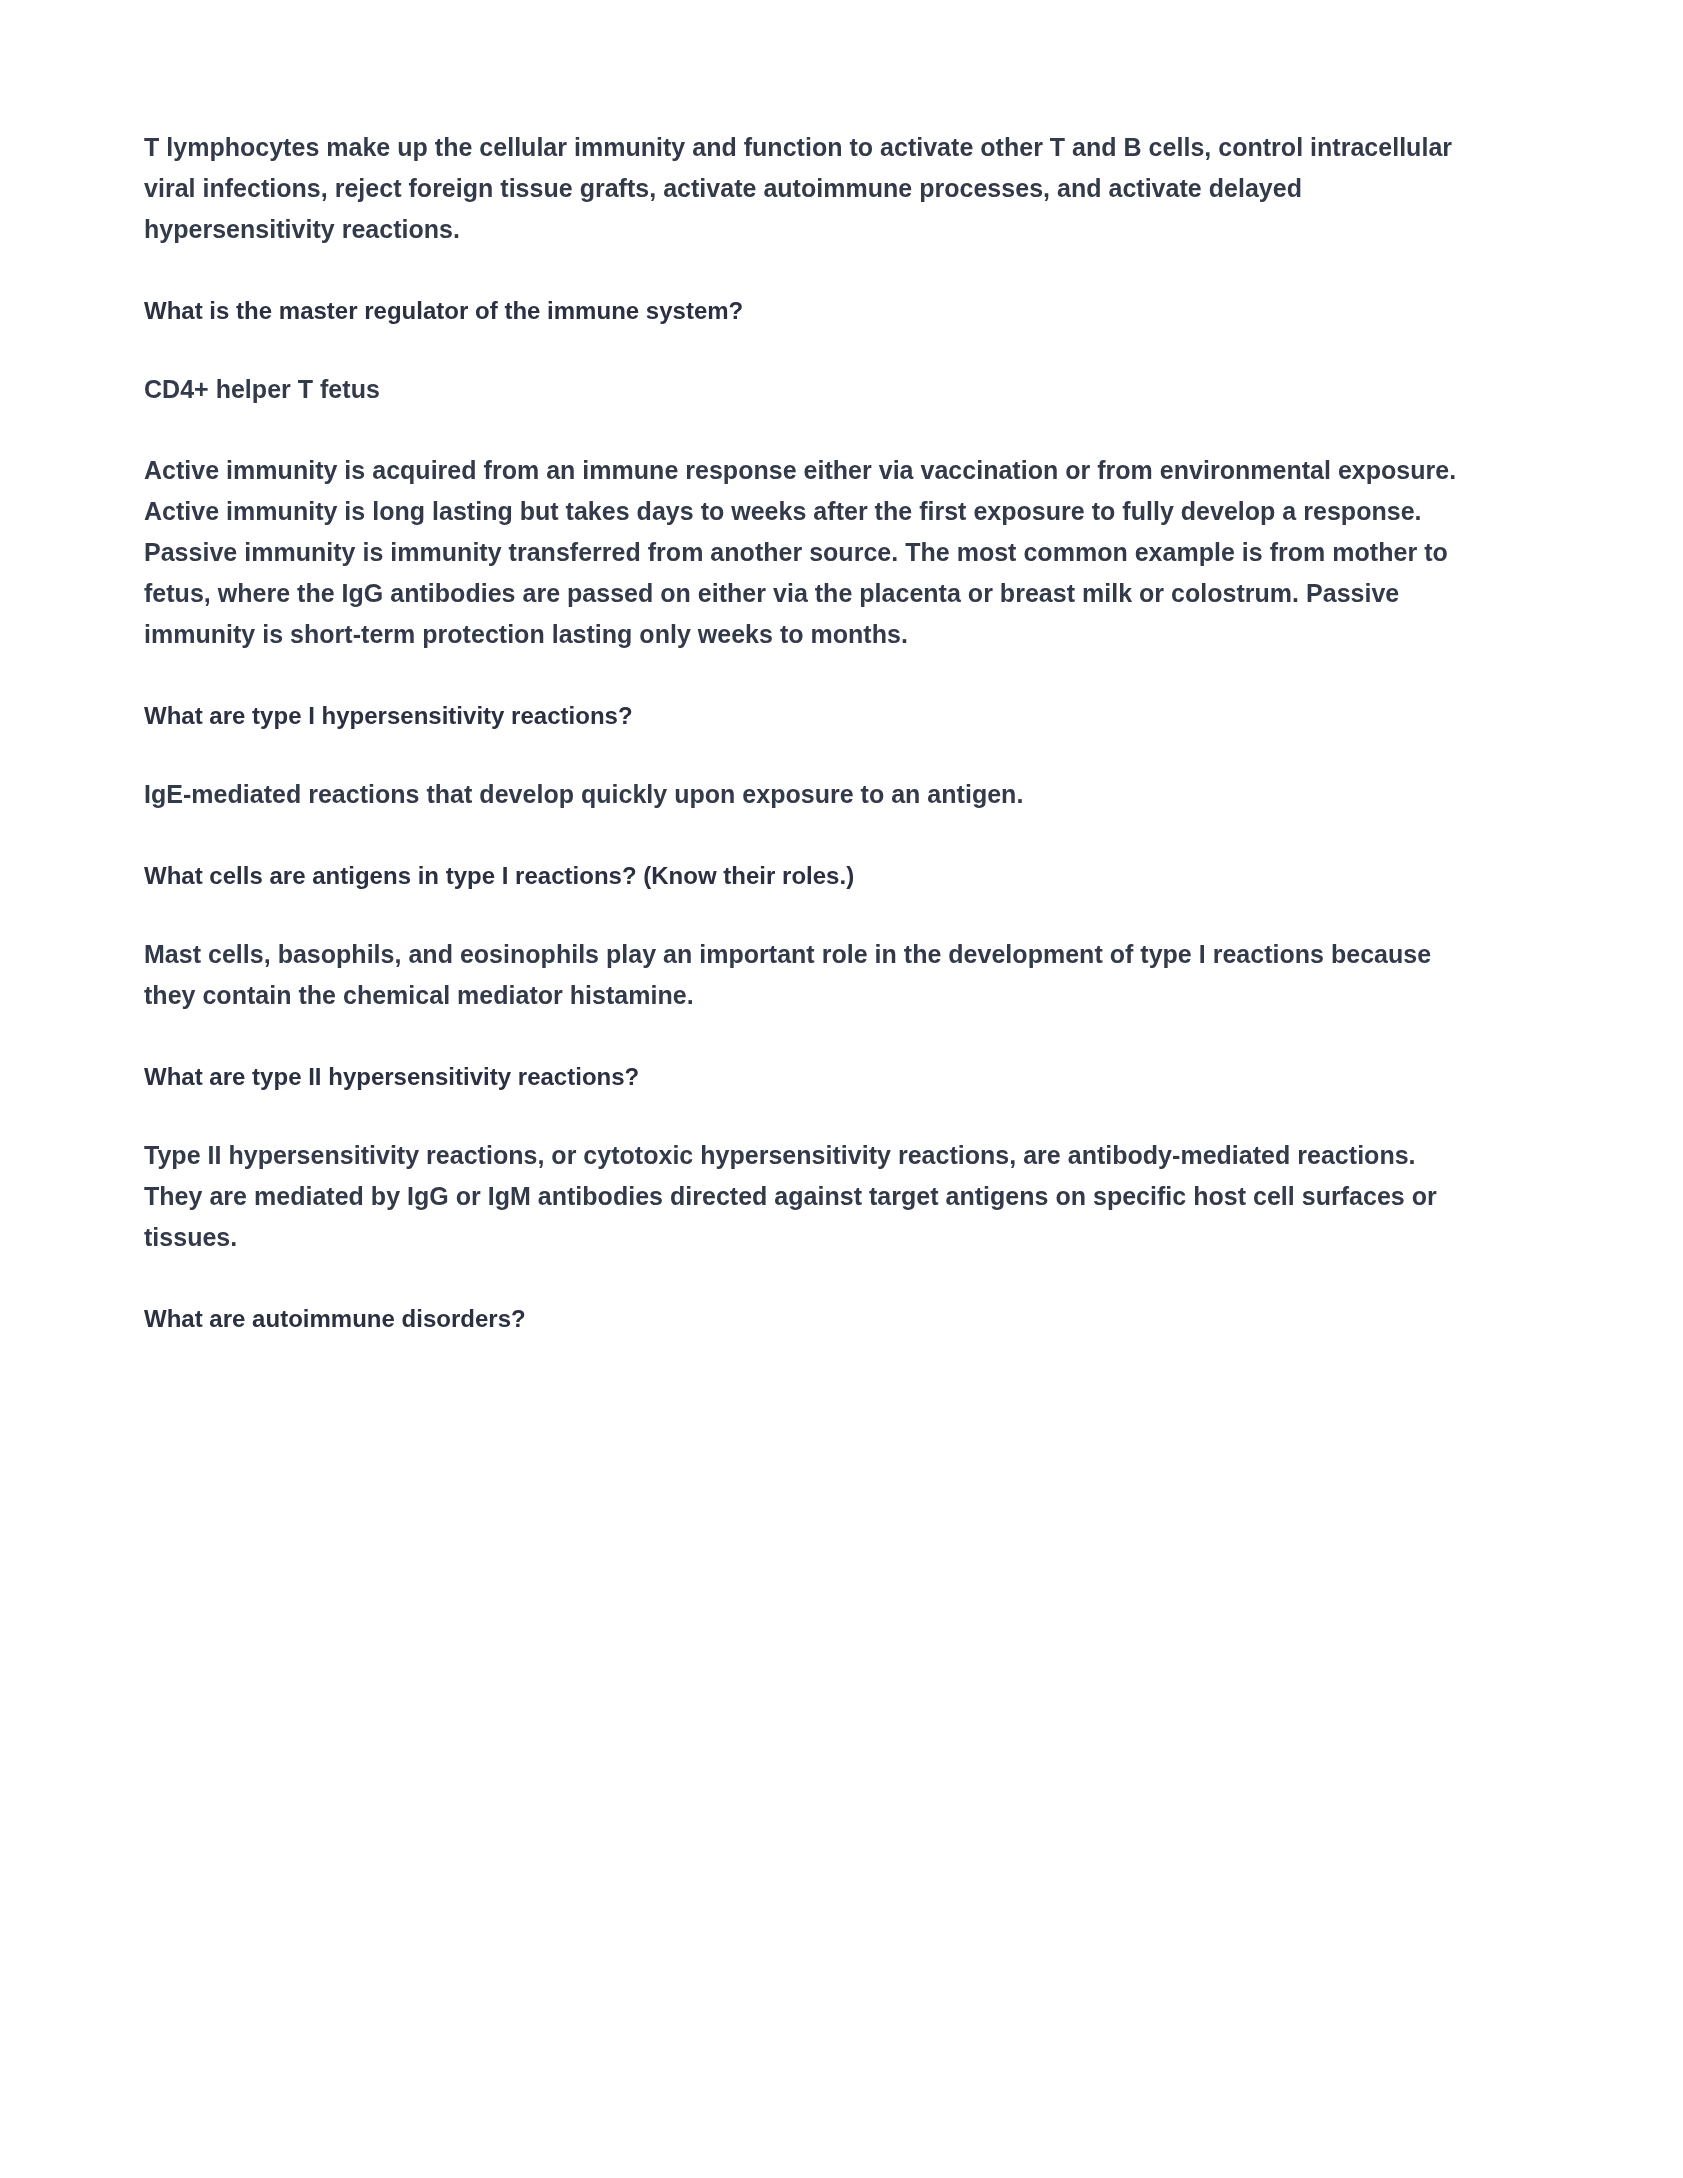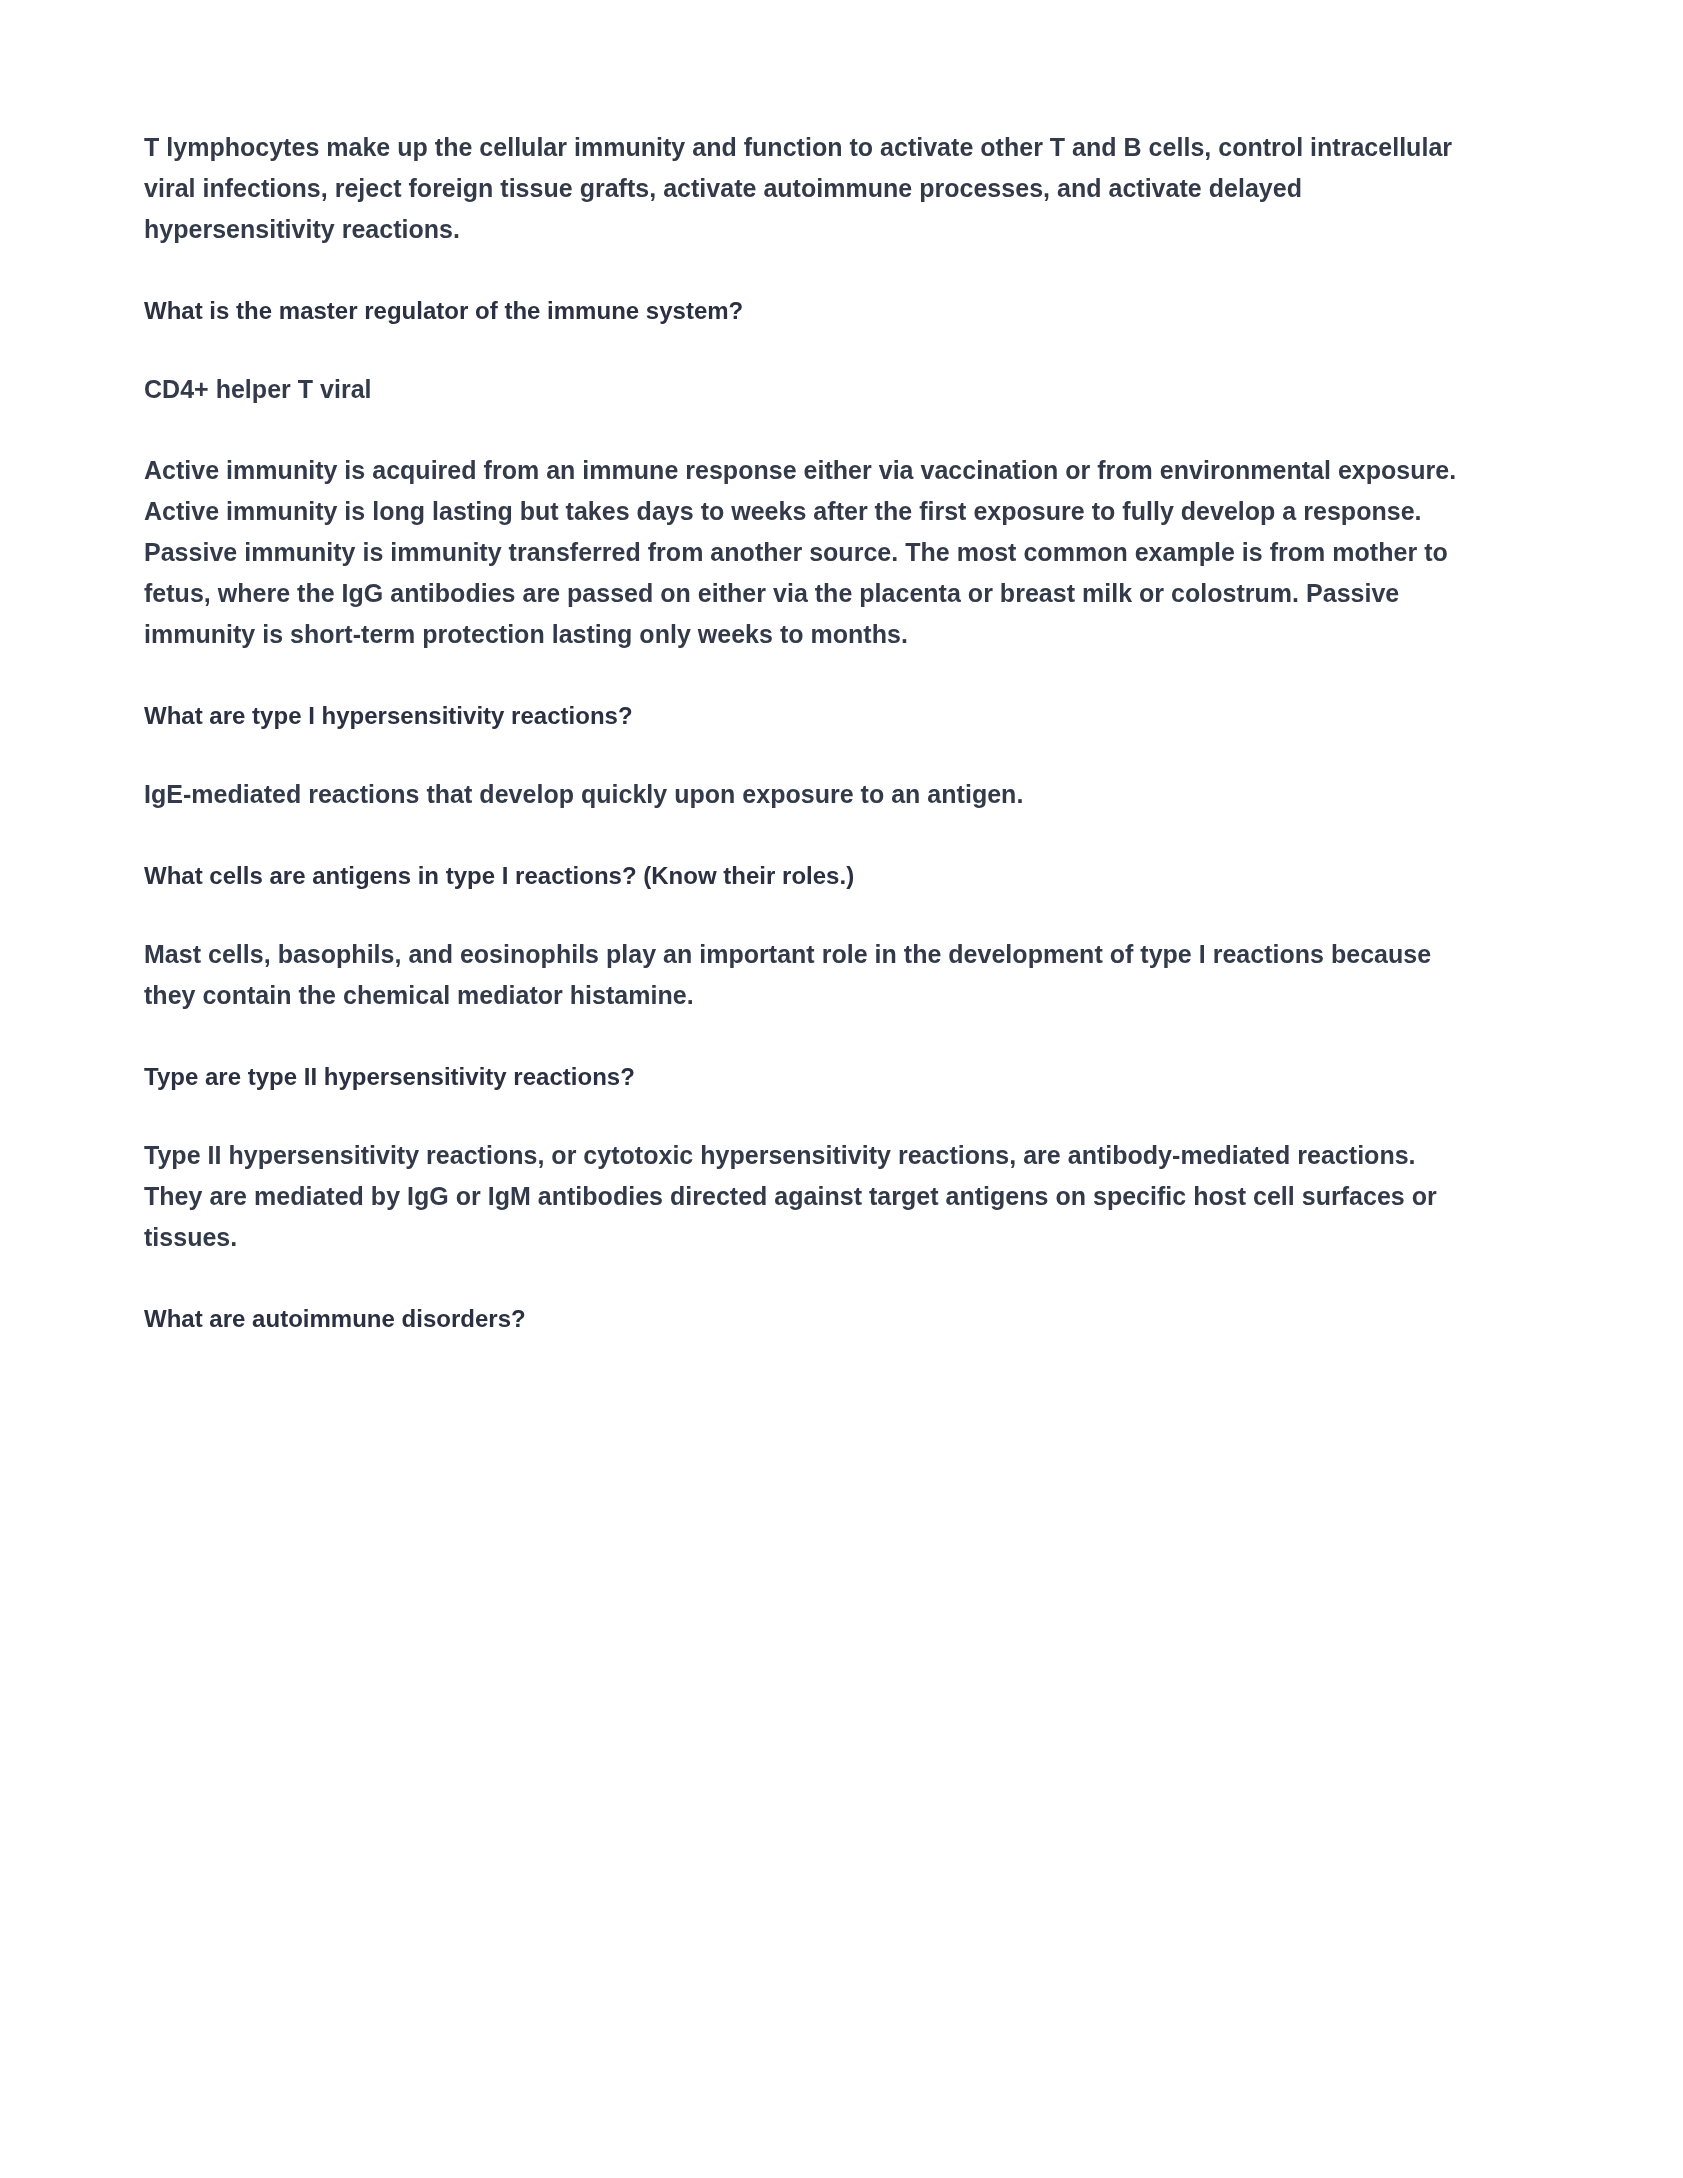--- a/index.html
+++ b/index.html
@@ -48,35 +48,35 @@
 </head>
 <body>
 
 <div class="page">
   <div class="doc-body">
 
     <p class="para">T lymphocytes make up the cellular immunity and function to activate other T and B cells, control intracellular viral infections, reject foreign tissue grafts, activate autoimmune processes, and activate delayed hypersensitivity reactions.</p>
 
     <p class="heading">What is the master regulator of the immune system?</p>
 
-    <p class="para">CD4+ helper T viral</p>
+    <p class="para">CD4+ helper T fetus</p>
 
 
     <p class="para">Active immunity is acquired from an immune response either via vaccination or from environmental exposure. Active immunity is long lasting but takes days to weeks after the first exposure to fully develop a response.
 Passive immunity is immunity transferred from another source. The most common example is from mother to fetus, where the IgG antibodies are passed on either via the placenta or breast milk or colostrum. Passive immunity is short-term protection lasting only weeks to months.</p>
 
     <p class="heading">What are type I hypersensitivity reactions?</p>
 
     <p class="para">IgE-mediated reactions that develop quickly upon exposure to an antigen.</p>
 
     <p class="heading">What cells are antigens in type I reactions? (Know their roles.)</p>
 
     <p class="para">Mast cells, basophils, and eosinophils play an important role in the development of type I reactions because they contain the chemical mediator histamine.</p>
 
-    <p class="heading">Type are type II hypersensitivity reactions?</p>
+    <p class="heading">What are type II hypersensitivity reactions?</p>
 
     <p class="para">Type II hypersensitivity reactions, or cytotoxic hypersensitivity reactions, are antibody-mediated reactions. They are mediated by IgG or IgM antibodies directed against target antigens on specific host cell surfaces or tissues.</p>
 
     <p class="heading">What are autoimmune disorders?</p>
 
   </div>
 </div>
 
 
 </body></html>

